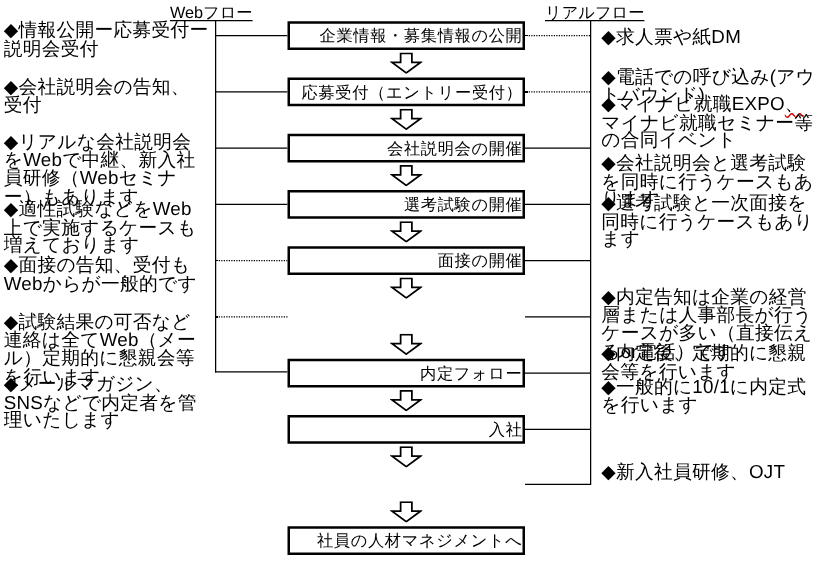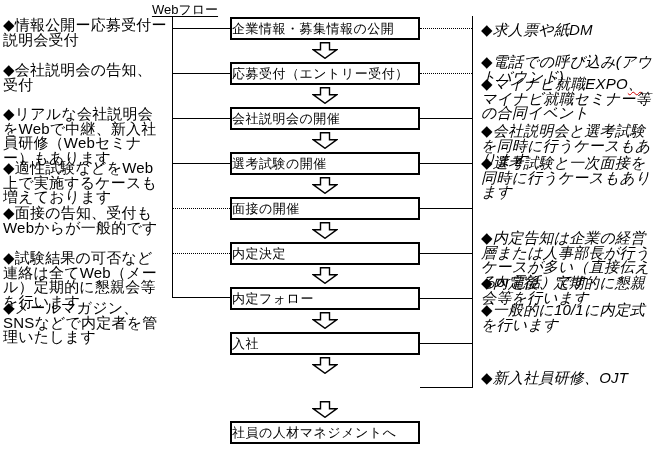--- a/index.html
+++ b/index.html
@@ -5,53 +5,54 @@
   html,body{margin:0;padding:0;background:#fff;}
   #stage{
     position:relative;width:657px;height:452px;background:#ffffff;
     font-family:"Liberation Sans","DejaVu Sans",sans-serif;color:#000;
     overflow:hidden;
   }
   .flow-heading{
     position:absolute;top:1px;font-size:13px;text-align:center;
     text-decoration:underline;text-underline-offset:2px;white-space:nowrap;
   }
-  #web-heading{left:151px;width:68px;text-align:center;}
+  #web-heading{left:135px;width:68px;text-align:center;}
   #real-heading{left:436px;width:76px;}
   .vline{position:absolute;width:0;border-left:1.5px solid #000;}
   #web-vline{left:172px;top:16px;height:282px;}
   #real-vline{left:472px;top:16px;height:372px;}
   .hline{position:absolute;height:0;border-top:1.5px solid #000;}
   .hline.dotted{border-top:1.2px dotted #000;}
   .hline.web{left:172px;width:58px;}
   .hline.real{left:420px;width:52px;}
   .flow-box{
     position:absolute;left:230px;width:190px;height:23px;
     border:2px solid #000;background:#fff;box-sizing:border-box;
-    display:flex;align-items:center;justify-content:flex-start;
+    display:flex;align-items:center;justify-content:flex-end;
     font-size:13px;letter-spacing:0.5px;white-space:nowrap;
   }
   .arrow{position:absolute;left:312px;width:26px;height:17px;}
   .note{
     position:absolute;font-size:15px;line-height:14.5px;
     letter-spacing:0.2px;
   }
   .note.web{left:3px;width:164px;}
-  .note.real{left:481px;width:175px;font-style:italic;}
+  .note.real{left:481px;width:175px;}
   .wavy{
     text-decoration:underline wavy #d00000;
     text-decoration-thickness:1px;text-underline-offset:2px;
   }
 </style>
 </head>
 <body>
 
 <div id="stage">
 
   <div id="web-heading" class="flow-heading">Webフロー</div>
+  <div id="real-heading" class="flow-heading">リアルフロー</div>
 
   <div id="web-vline" class="vline"></div>
   <div id="real-vline" class="vline"></div>
 
   <div class="hline web" style="top:28px"></div>
   <div class="hline web" style="top:73px"></div>
   <div class="hline web" style="top:118px"></div>
   <div class="hline web" style="top:163px"></div>
   <div class="hline web dotted" style="top:208px"></div>
   <div class="hline web dotted" style="top:253px"></div>
@@ -74,23 +75,20 @@
       <span>応募受付（エントリー受付）</span>
     </div>
   <div class="flow-box" style="top:107px">
       <span>会社説明会の開催</span>
     </div>
   <div class="flow-box" style="top:152px">
       <span>選考試験の開催</span>
     </div>
   <div class="flow-box" style="top:197px">
       <span>面接の開催</span>
-    </div>
-  <div class="flow-box" style="top:242px">
-      <span>内定決定</span>
     </div>
   <div class="flow-box" style="top:287px">
       <span>内定フォロー</span>
     </div>
   <div class="flow-box" style="top:332px">
       <span>入社</span>
     </div>
   <div class="flow-box" style="top:421px">
       <span>社員の人材マネジメントへ</span>
     </div>

